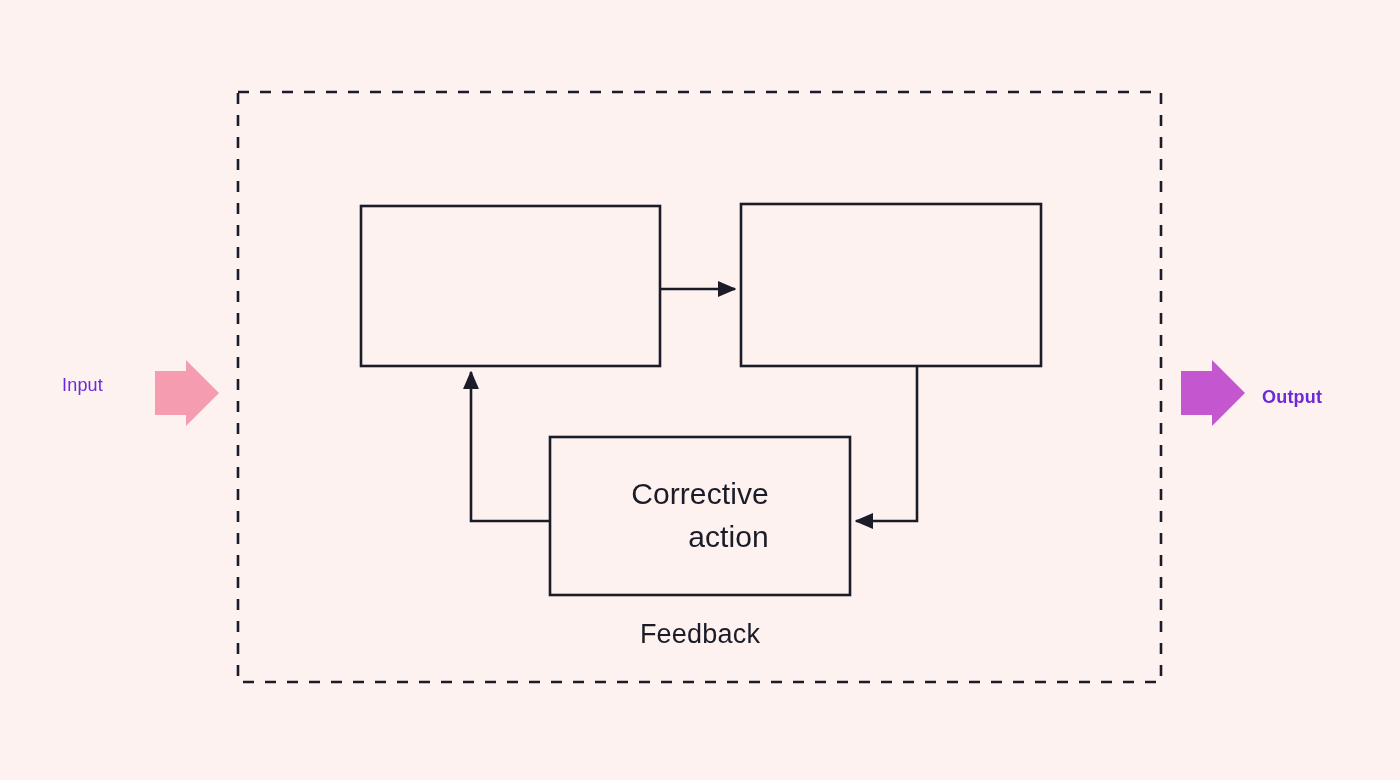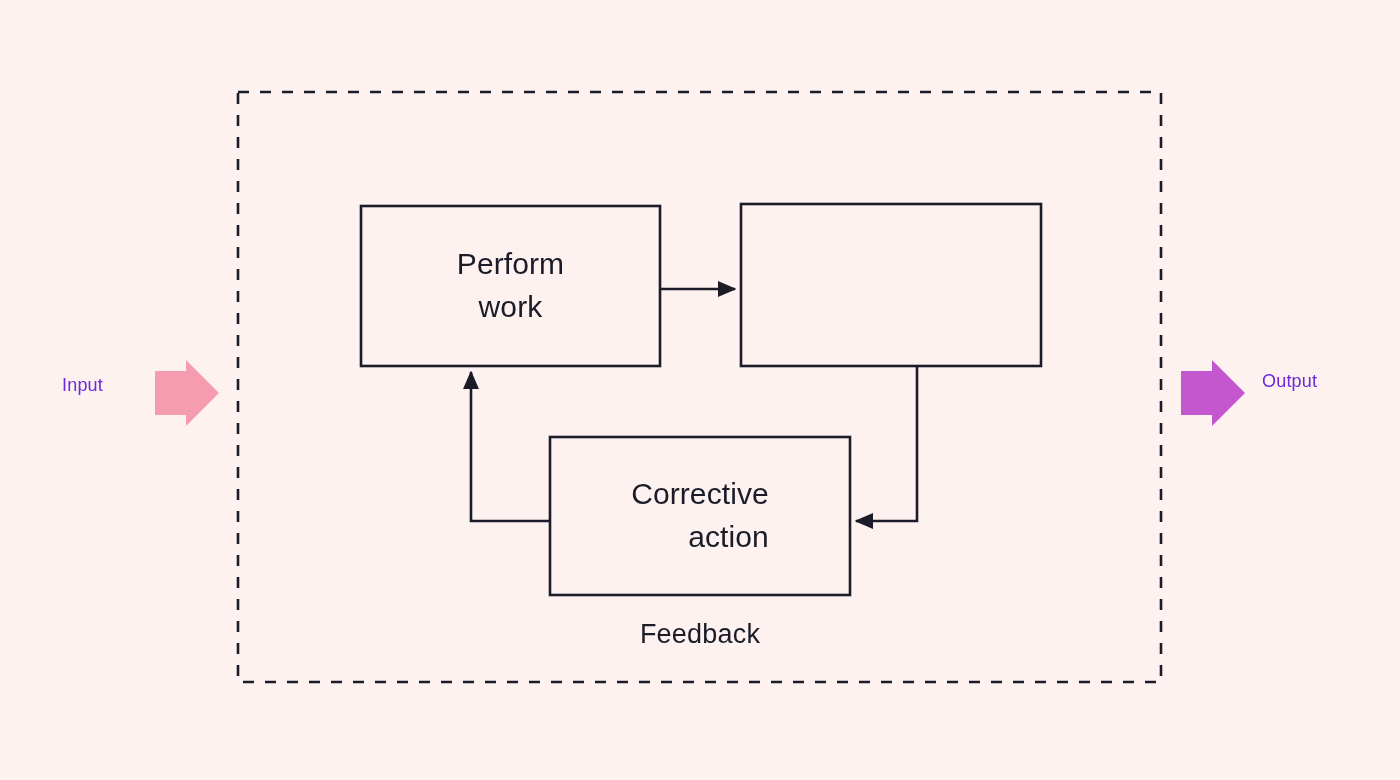--- a/index.html
+++ b/index.html
@@ -51,21 +51,21 @@
   }
   #label-perform-work { left: 361px; top: 206px; width: 299px; height: 160px; }
   #label-monitor-performance { left: 741px; top: 204px; width: 300px; height: 162px; }
   #label-corrective-action { left: 550px; top: 437px; width: 300px; height: 158px; text-align: right; }
   #label-feedback {
     left: 550px; top: 618px; width: 300px; height: 32px;
     font-size: 27px; letter-spacing: 0.2px;
     display: flex; align-items: center; justify-content: center;
   }
   #label-input { left: 62px; top: 376px; }
-  #label-output { left: 1262px; top: 372px; }
+  #label-output { left: 1262px; top: 388px; font-weight: bold; }
   .hit {
     position: absolute;
     background: transparent;
   }
   #hit-boundary { left: 238px; top: 92px; width: 923px; height: 590px; }
   #hit-perform-work { left: 361px; top: 206px; width: 299px; height: 160px; }
   #hit-monitor-performance { left: 741px; top: 204px; width: 300px; height: 162px; }
   #hit-corrective-action { left: 550px; top: 437px; width: 300px; height: 158px; }
   #hit-input-arrow { left: 155px; top: 360px; width: 64px; height: 66px; }
   #hit-output-arrow { left: 1181px; top: 360px; width: 64px; height: 66px; }
@@ -94,22 +94,20 @@
 
     <path d="M 917 367 L 917 521 L 856 521" fill="none" stroke="#1b1c28" stroke-width="2.6" stroke-linejoin="miter" marker-end="url(#arrowend)"></path>
 
     <path d="M 550 521 L 471 521 L 471 372" fill="none" stroke="#1b1c28" stroke-width="2.6" stroke-linejoin="miter" marker-end="url(#arrowend)"></path>
 
     <path d="M 155 371 L 186 371 L 186 360 L 219 393 L 186 426 L 186 415 L 155 415 Z" fill="#f59cb0"></path>
 
     <path d="M 1181 371 L 1212 371 L 1212 360 L 1245 393 L 1212 426 L 1212 415 L 1181 415 Z" fill="#c457d0"></path>
   </svg>
 
-  <div class="node-label" id="label-perform-work">Perform
-work</div>
 
 
   <div class="node-label" id="label-corrective-action">Corrective
 action</div>
 
   <div class="node-label" id="label-feedback">Feedback</div>
 
   <div class="side-label" id="label-input">Input</div>
 
   <div class="side-label" id="label-output">Output</div>

